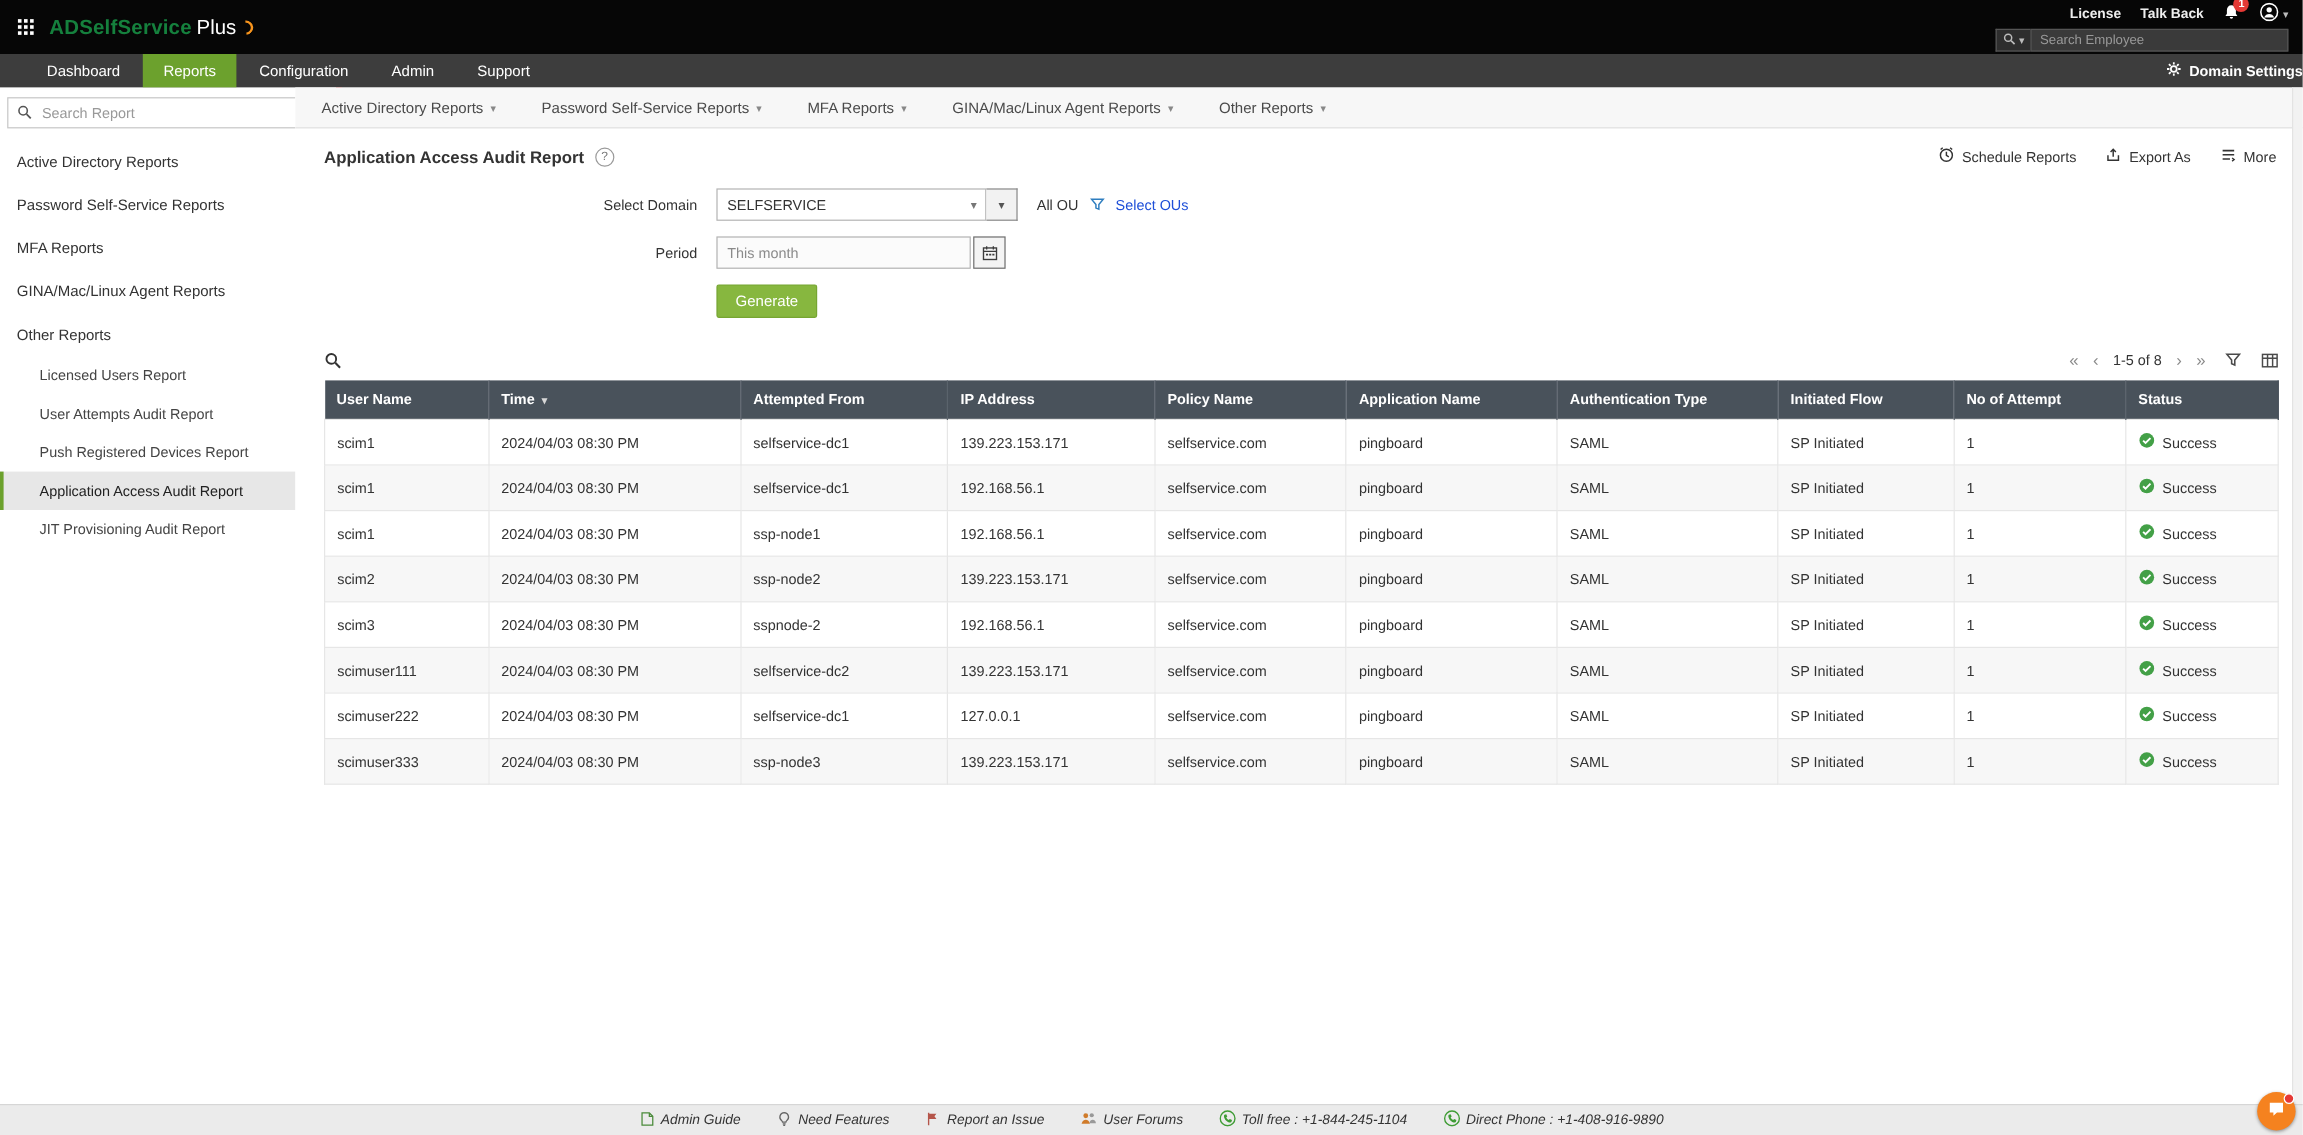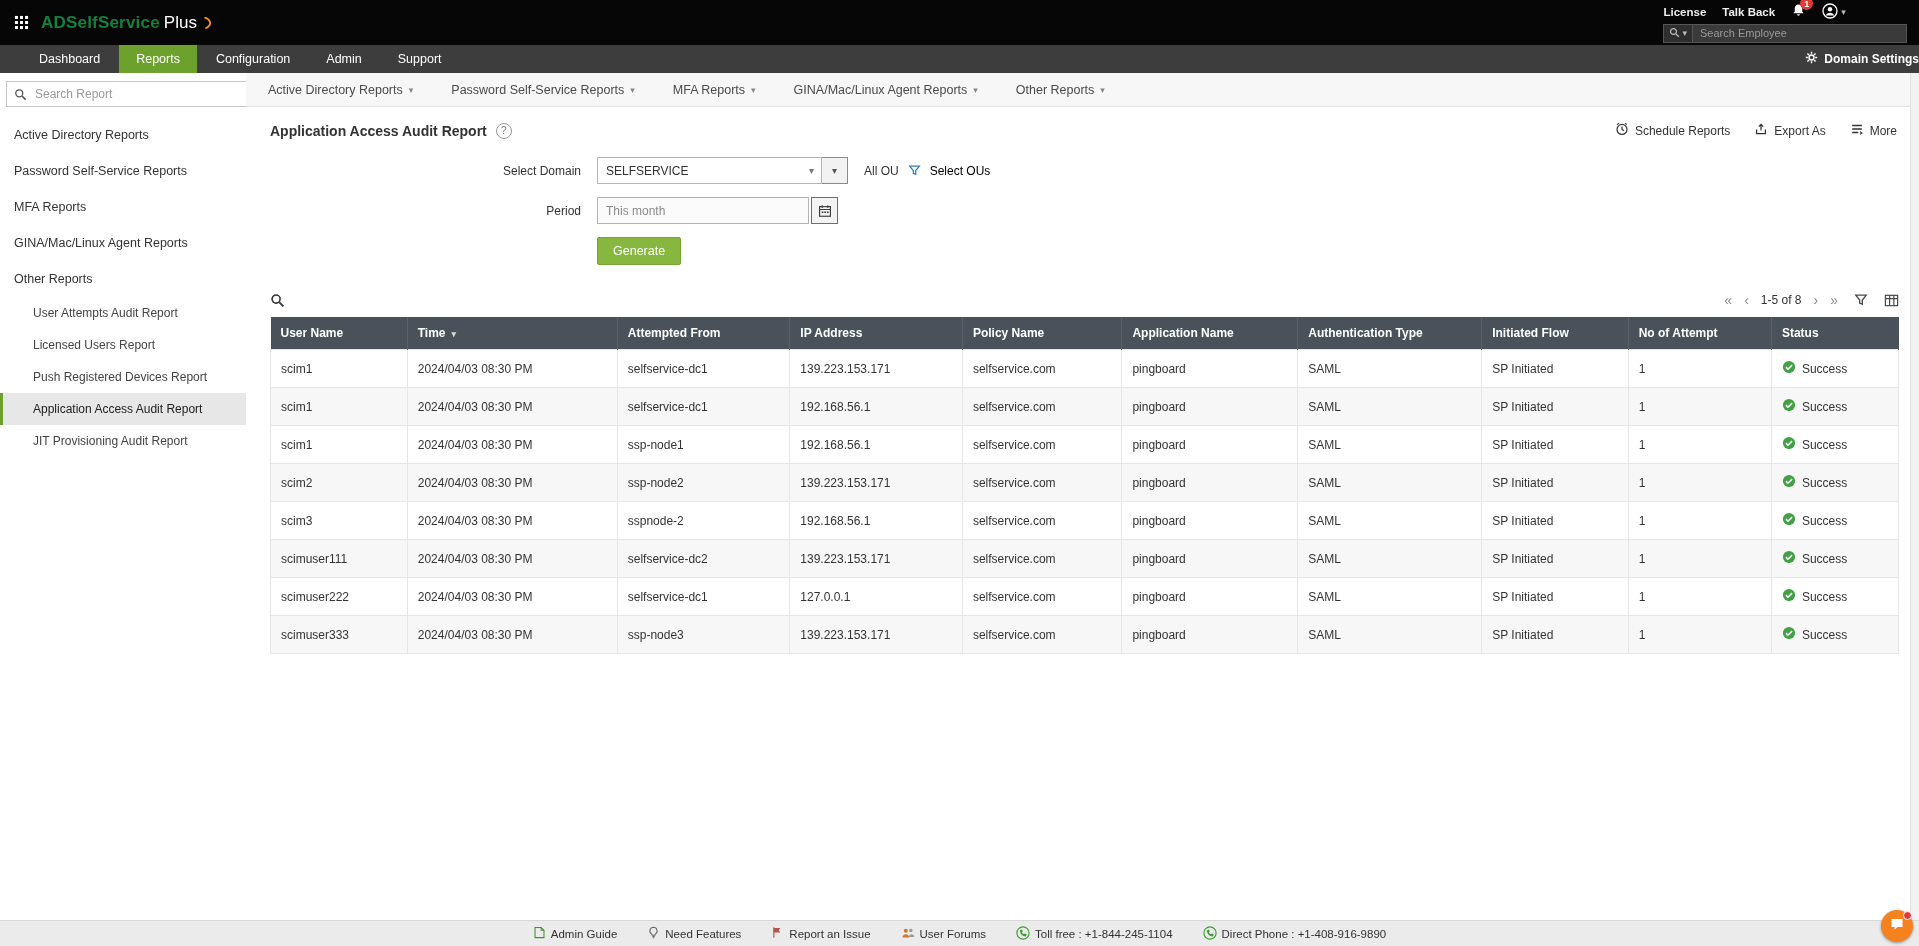--- a/index.html
+++ b/index.html
@@ -6,21 +6,21 @@
   html,body { width:1919px; height:946px; overflow:hidden; }
   body { font-family:"Liberation Sans", sans-serif; background:#fff; position:relative; color:#333; }
 
   
   .topbar { height:45px; background:#060606; display:flex; align-items:center; color:#fff; position:relative; }
   .grid-icon { margin:0 12px 0 14px; display:flex; }
   .logo { display:flex; align-items:baseline; }
   .logo-primary { font-size:17px; font-weight:bold; color:#15803d; letter-spacing:.2px; }
   .logo-plus { font-size:17px; color:#ffffff; margin-left:4px; font-weight:normal; }
   .logo-swoosh { width:12px; height:12px; border:2.5px solid #f7941d; border-left-color:transparent; border-bottom-color:transparent; border-radius:50%; transform:rotate(40deg); margin-left:2px; align-self:center; }
-  .topbar-right { margin-left:auto; display:flex; flex-direction:column; padding-right:12px; gap:3px; }
+  .topbar-right { margin-left:auto; display:flex; flex-direction:column; align-items:flex-end; padding-right:12px; gap:3px; }
   .top-row1 { display:flex; align-items:center; gap:16px; font-size:11.5px; color:#eee; }
   .top-link { cursor:pointer; font-weight:bold; }
   .bell-wrap { position:relative; display:flex; }
   .badge { position:absolute; top:-6px; right:-7px; background:#e53935; color:#fff; font-size:9px; min-width:13px; height:13px; border-radius:7px; display:flex; align-items:center; justify-content:center; padding:0 2px; font-weight:bold; }
   .avatar-wrap { display:flex; align-items:center; gap:3px; }
   .caret { font-size:9px; color:#bbb; }
   .top-row2 { display:flex; align-items:center; }
   .tsearch-btn { display:flex; align-items:center; gap:2px; background:#2e2e2e; border:1px solid #555; border-right:none; height:19px; padding:0 5px; color:#aaa; cursor:pointer; }
   .tsearch-input { width:215px; height:19px; background:#3a3a3a; border:1px solid #555; color:#ddd; font-size:11px; padding:0 7px; outline:none; }
   .tsearch-input::placeholder { color:#999; }
@@ -59,21 +59,21 @@
   
   .form { font-size:12px; margin-top:10px; }
   .form-row { display:flex; align-items:center; margin-bottom:13px; }
   .form-label { width:335px; text-align:right; margin-right:16px; color:#333; }
   .select-box { width:225px; height:27px; border:1px solid #b3b3b3; background:#fff; display:flex; align-items:center; cursor:pointer; }
   .select-box .sel-text { flex:1; padding:0 8px; color:#333; }
   .select-box .sel-caret { padding:0 7px; color:#777; font-size:10px; }
   .dd-btn { width:26px; height:27px; border:1px solid #8a8a8a; border-left:none; background:#f2f2f2; display:flex; align-items:center; justify-content:center; color:#555; font-size:10px; cursor:pointer; }
   .ou-area { display:flex; align-items:center; gap:9px; margin-left:16px; }
   .funnel-blue { color:#2d7dbf; display:flex; cursor:pointer; }
-  .link { color:#000000; cursor:pointer; }
+  .link { color:#1d4ed8; cursor:pointer; }
   .period-input { width:212px; height:27px; border:1px solid #b3b3b3; background:#fbfbfb; color:#8a8a8a; font-size:12px; padding:0 8px; outline:none; }
   .cal-btn { width:27px; height:27px; border:1px solid #6e6e6e; border-left:1px solid #6e6e6e; margin-left:2px; background:#f4f4f4; display:flex; align-items:center; justify-content:center; color:#3c3c3c; cursor:pointer; }
   .btn-generate { background:#87b73f; border:1px solid #76a532; color:#fff; font-size:12.5px; padding:6px 15px; border-radius:2px; cursor:pointer; font-family:"Liberation Sans",sans-serif; }
 
   
   .table-wrap { margin:20px 20px 0 24px; }
   .table-toolbar { display:flex; align-items:center; height:30px; margin-bottom:2px; }
   .tb-search { color:#333; display:flex; cursor:pointer; }
   .pager { margin-left:auto; display:flex; align-items:center; gap:12px; font-size:12px; color:#333; }
   .pg-nav { color:#8a8a8a; font-size:14px; cursor:pointer; line-height:1; }
@@ -81,21 +81,21 @@
   table.grid { width:100%; border-collapse:collapse; font-size:12px; table-layout:fixed; }
   table.grid thead th { background:#49525b; color:#fff; font-weight:bold; text-align:left; padding:9px 10px; border-right:1px solid #5a636c; font-size:12px; }
   table.grid thead th:last-child { border-right:1px solid #49525b; }
   .sortcaret { font-size:9px; margin-left:6px; color:#d7d7d7; }
   table.grid tbody td { padding:10px 10px; border:1px solid #e6e6e6; color:#333; background:#fff; overflow:hidden; white-space:nowrap; }
   table.grid tbody tr:nth-child(even) td { background:#f7f7f7; }
   .status { display:flex; align-items:center; gap:6px; }
 
   
   .footer { position:absolute; left:0; right:0; bottom:0; height:26px; background:#ebebeb; border-top:1px solid #d6d6d6; display:flex; align-items:center; justify-content:center; gap:30px; font-size:11.5px; color:#333; z-index:5; }
-  .f-item { display:flex; align-items:center; gap:5px; cursor:pointer; }
+  .f-item { display:flex; align-items:center; gap:5px; cursor:pointer;font-style:italic; }
   .chat-bubble { position:absolute; right:6px; bottom:4px; width:32px; height:32px; border-radius:50%; background:#f5821f; display:flex; align-items:center; justify-content:center; box-shadow:0 1px 3px rgba(0,0,0,.4); z-index:6; cursor:pointer; }
   .chat-dot { position:absolute; top:1px; right:1px; width:9px; height:9px; background:#e53935; border-radius:50%; border:1.5px solid #fff; }
 
   
   .scroll-track { position:absolute; right:0; top:73px; bottom:26px; width:9px; background:#f2f2f2; border-left:1px solid #e3e3e3; }
 </style>
 </head>
 <body>
 
 <div class="topbar">
@@ -201,22 +201,22 @@
     <span class="chev">›</span>
   </div>
   <div class="sb-group">
     <span>GINA/Mac/Linux Agent Reports</span>
     <span class="chev">›</span>
   </div>
   <div class="sb-group">
     <span>Other Reports</span>
     <span class="chev down">›</span>
   </div>
+  <div class="sb-child">Licensed Users Report</div>
   <div class="sb-child">User Attempts Audit Report</div>
-  <div class="sb-child">Licensed Users Report</div>
   <div class="sb-child">Push Registered Devices Report</div>
   <div class="sb-child selected">Application Access Audit Report</div>
   <div class="sb-child">JIT Provisioning Audit Report</div>
 </div>
 
 <div class="main">
 
   <div class="reportnav">
     <span class="rn-item">
       <span>Active Directory Reports</span>

